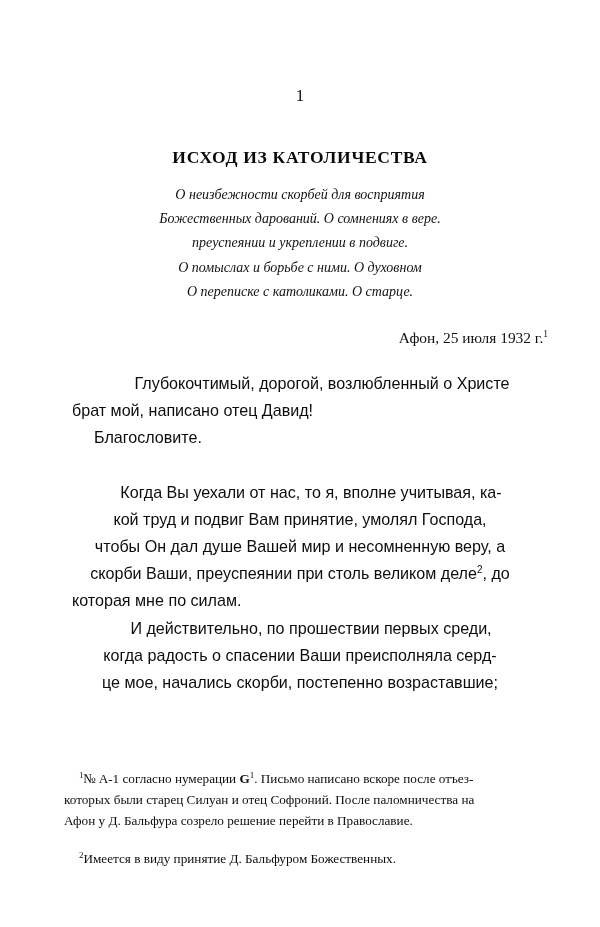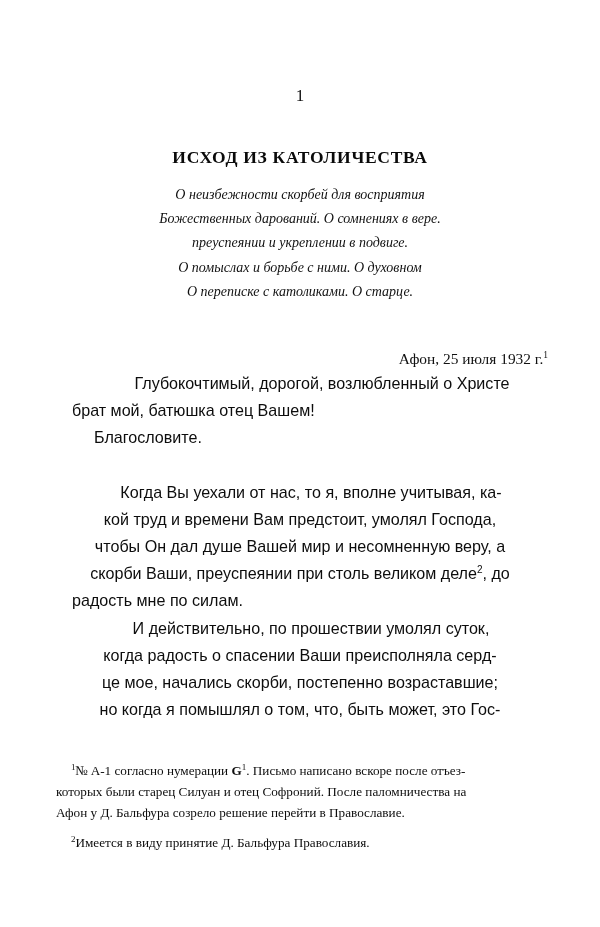--- a/index.html
+++ b/index.html
@@ -68,21 +68,20 @@
   .dateline {
     position: absolute;
     top: 328px;
     left: 0;
     width: 548px;
     text-align: right;
     font-family: "Liberation Serif", "DejaVu Serif", serif;
     font-size: 15.4px;
     line-height: 20px;
     color: #111;
-    margin-top: 21px;
   }
   .dateline sup {
     font-size: 9.5px;
     vertical-align: super;
     line-height: 0;
   }
 
   
   .body-text {
     position: absolute;
@@ -120,21 +119,21 @@
     position: absolute;
     top: 752px;
     left: 48px;
     width: 504px;
     font-family: "Liberation Serif", "DejaVu Serif", serif;
     font-size: 13.2px;
     line-height: 21.2px;
     color: #0d0d0d;
   }
   .footnotes .fn {
-    margin: 8px;
+    margin: 16px;
     text-align: justify;
     text-align-last: left;
   }
   .footnotes .fn .line {
     display: block;
     white-space: nowrap;
   }
   .footnotes .fn .line.justify {
     display: flex;
     justify-content: space-between;
@@ -167,70 +166,67 @@
   <div class="dateline">
     <span>Афон, 25 июля 1932 г.</span><sup>1</sup>
   </div>
 
   <div class="body-text">
 
     <div class="para">
       <span class="line justify">
           <span style="text-indent:22px;display:inline-block;padding-left:22px;">Глубокочтимый, дорогой, возлюбленный о Христе</span>
         </span>
-      <span class="line">брат мой, батюшка отец Вашем!</span>
+      <span class="line">брат мой, написано отец Давид!</span>
       <span class="line"><span class="indent"></span><span>Благословите.</span></span>
     </div>
 
     <div class="gap"></div>
 
     <div class="para">
       <span class="line justify">
           <span style="padding-left:22px;display:inline-block;">Когда Вы уехали от нас, то я, вполне учитывая, ка-</span>
         </span>
       <span class="line justify">
-          <span>кой труд и времени Вам предстоит, умолял Господа,</span>
+          <span>кой труд и подвиг Вам принятие, умолял Господа,</span>
         </span>
       <span class="line justify">
           <span>чтобы Он дал душе Вашей мир и несомненную веру, а</span>
         </span>
       <span class="line justify">
           <span><span>скорби Ваши, преуспеянии при столь великом деле</span><sup>2</sup><span>, до</span></span>
         </span>
-      <span class="line">радость мне по силам.</span>
+      <span class="line">которая мне по силам.</span>
     </div>
 
     <div class="para">
       <span class="line justify">
-          <span style="padding-left:22px;display:inline-block;">И действительно, по прошествии умолял суток,</span>
+          <span style="padding-left:22px;display:inline-block;">И действительно, по прошествии первых среди,</span>
         </span>
       <span class="line justify">
           <span>когда радость о спасении Ваши преисполняла серд-</span>
         </span>
       <span class="line justify">
           <span>це мое, начались скорби, постепенно возраставшие;</span>
         </span>
-      <span class="line justify">
-          <span>но когда я помышлял о том, что, быть может, это Гос-</span>
-        </span>
     </div>
 
   </div>
 
   <div class="footnotes">
 
     <div class="fn">
       <span class="line justify">
           <span><span class="fn-indent"></span><sup>1</sup><span>№ A-1 согласно нумерации </span><b>G</b><sup>1</sup><span>. Письмо написано вскоре после отъез-</span></span>
         </span>
       <span class="line justify">
           <span>которых были старец Силуан и отец Софроний. После паломничества на</span>
         </span>
       <span class="line">Афон у Д. Бальфура созрело решение перейти в Православие.</span>
     </div>
 
     <div class="fn">
-      <span class="line"><span class="fn-indent"></span><sup>2</sup><span>Имеется в виду принятие Д. Бальфура Православия.</span></span>
+      <span class="line"><span class="fn-indent"></span><sup>2</sup><span>Имеется в виду принятие Д. Бальфуром Божественных.</span></span>
     </div>
 
   </div>
 
 </div>
 
 </body></html>

